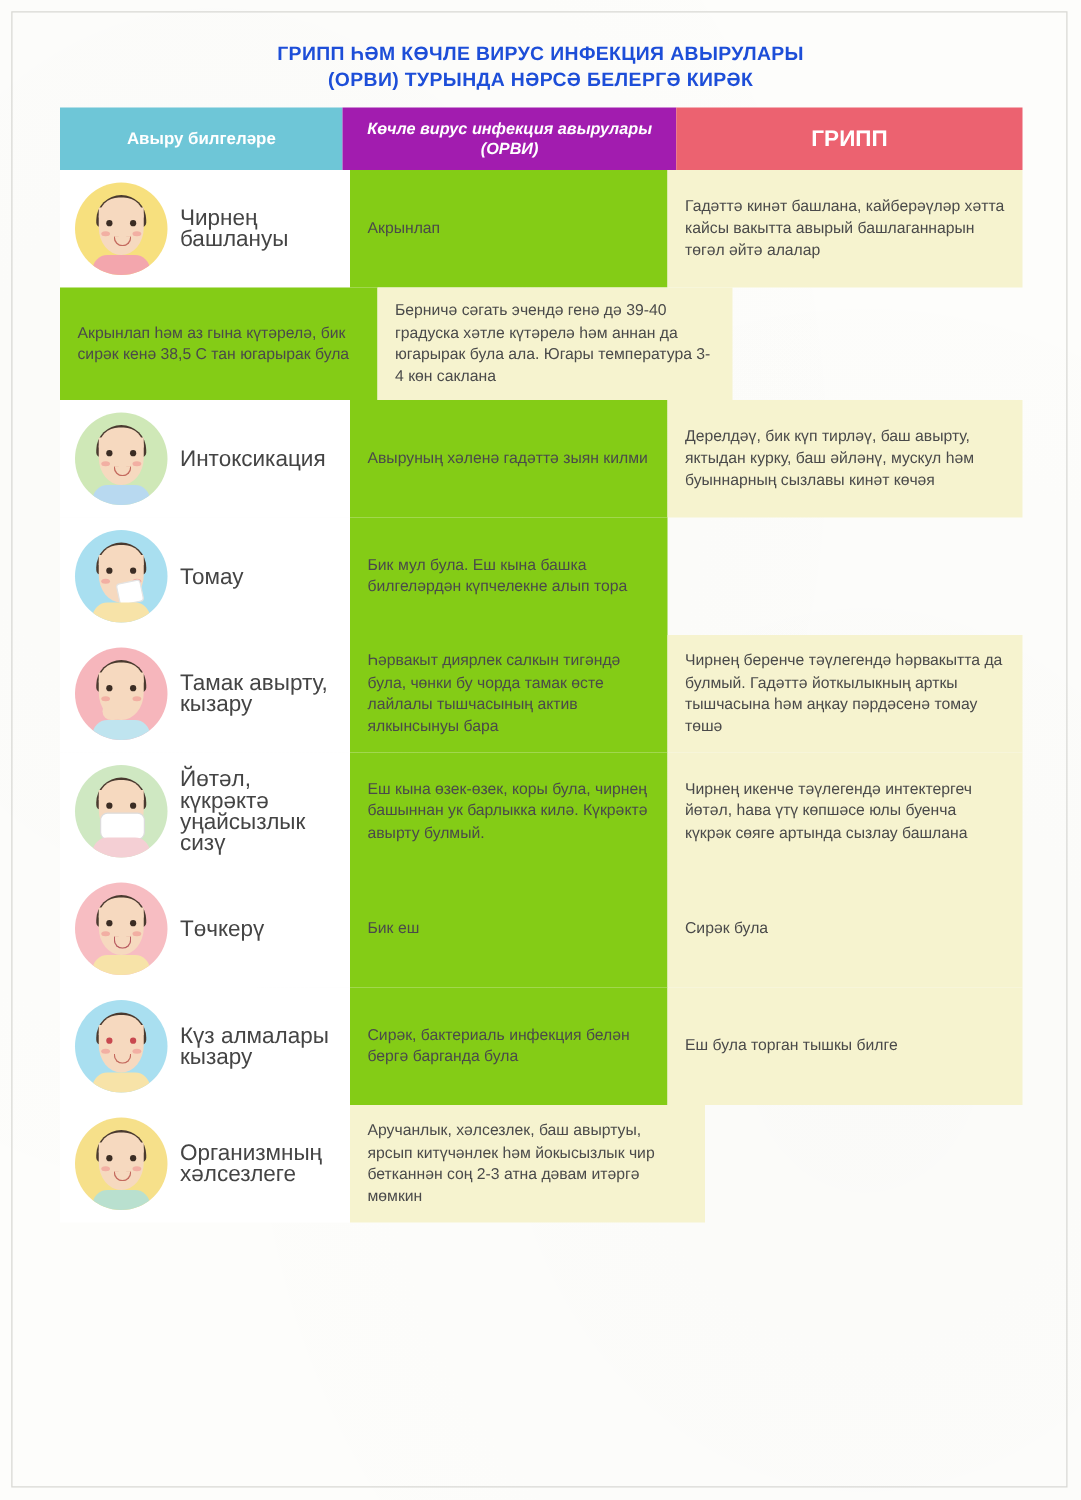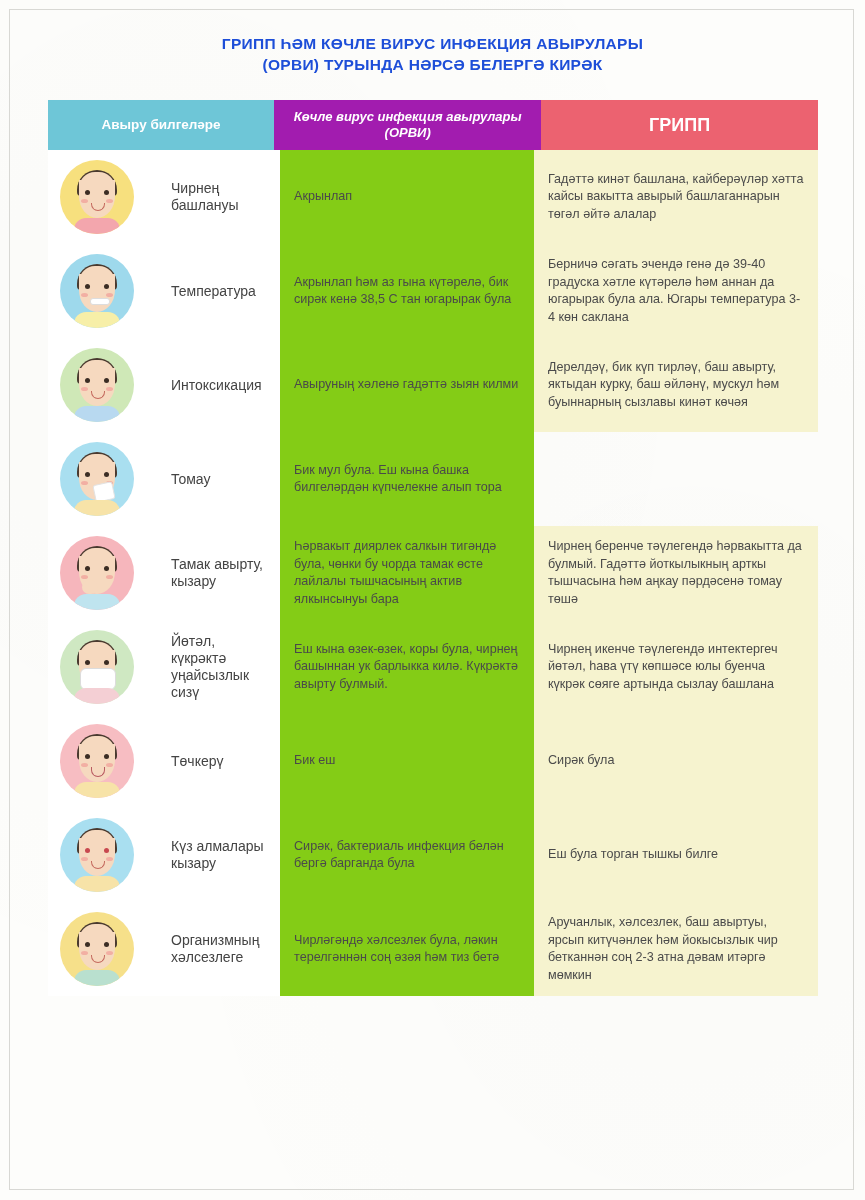--- a/index.html
+++ b/index.html
@@ -49,21 +49,21 @@
     font-weight: bold;
     font-size: 15.5px;
     letter-spacing: 0.3px;
     line-height: 21px;
     text-transform: uppercase;
   }
 
   .table {
     position: absolute;
     left: 48px;
-    top: 100px;
+    top: 86px;
     width: 770px;
   }
   .thead {
     display: flex;
     height: 50px;
   }
   .th {
     display: flex;
     align-items: center;
     justify-content: center;
@@ -107,24 +107,23 @@
     display: flex;
     align-items: center;
   }
   .cell.c3 {
     width: 284px;
     background: #f6f3cf;
     display: flex;
     align-items: center;
   }
   .sym-label {
-    font-size: 14px;
+    font-size: 18px;
     line-height: 17px;
     color: #444;
-    margin-left: 27px;
   }
 
   
   .avatar {
     flex: 0 0 auto;
     width: 74px;
     height: 74px;
     border-radius: 50%;
     position: relative;
     overflow: hidden;
@@ -250,33 +249,20 @@
             <div class="av-mouth"></div>
             <div class="body-shirt" style="background:#f3a6ad"></div>
           </div>
           <div class="sym-label">Чирнең башлануы</div>
         </div>
         <div class="cell c2">Акрынлап</div>
         <div class="cell c3">Гадәттә кинәт башлана, кайберәүләр хәтта кайсы вакытта авырый башлаганнарын төгәл әйтә алалар</div>
       </div>
 
       <div class="row">
-        <div class="cell c1">
-          <div class="avatar" style="background:#9ed9ec">
-            <div class="av-hair"></div>
-              <div class="av-face"></div>
-            <div class="av-eye l"></div>
-              <div class="av-eye r"></div>
-            <div class="av-cheek l"></div>
-              <div class="av-cheek r"></div>
-            <div class="thermo"></div>
-            <div class="body-shirt" style="background:#f7efa8"></div>
-          </div>
-          <div class="sym-label">Температура</div>
-        </div>
         <div class="cell c2">Акрынлап һәм аз гына күтәрелә, бик сирәк кенә 38,5 С тан югарырак була</div>
         <div class="cell c3">Берничә сәгать эчендә генә дә 39-40 градуска хәтле күтәрелә һәм аннан да югарырак була ала. Югары температура 3-4 көн саклана</div>
       </div>
 
       <div class="row">
         <div class="cell c1">
           <div class="avatar" style="background:#cfe8b7">
             <div class="av-hair"></div>
               <div class="av-face"></div>
             <div class="av-eye l"></div>
@@ -386,19 +372,18 @@
               <div class="av-face"></div>
             <div class="av-eye l"></div>
               <div class="av-eye r"></div>
             <div class="av-cheek l"></div>
               <div class="av-cheek r"></div>
             <div class="av-mouth"></div>
             <div class="body-shirt" style="background:#b9e0cf"></div>
           </div>
           <div class="sym-label">Организмның хәлсезлеге</div>
         </div>
-        <div class="cell c2">Чирләгәндә хәлсезлек була, ләкин терелгәннән соң әзәя һәм тиз бетә</div>
         <div class="cell c3">Аручанлык, хәлсезлек, баш авыртуы, ярсып китүчәнлек һәм йокысызлык чир бетканнән соң 2-3 атна дәвам итәргә мөмкин</div>
       </div>
 
     </div>
   </div>
 </div>
 
 </body></html>

